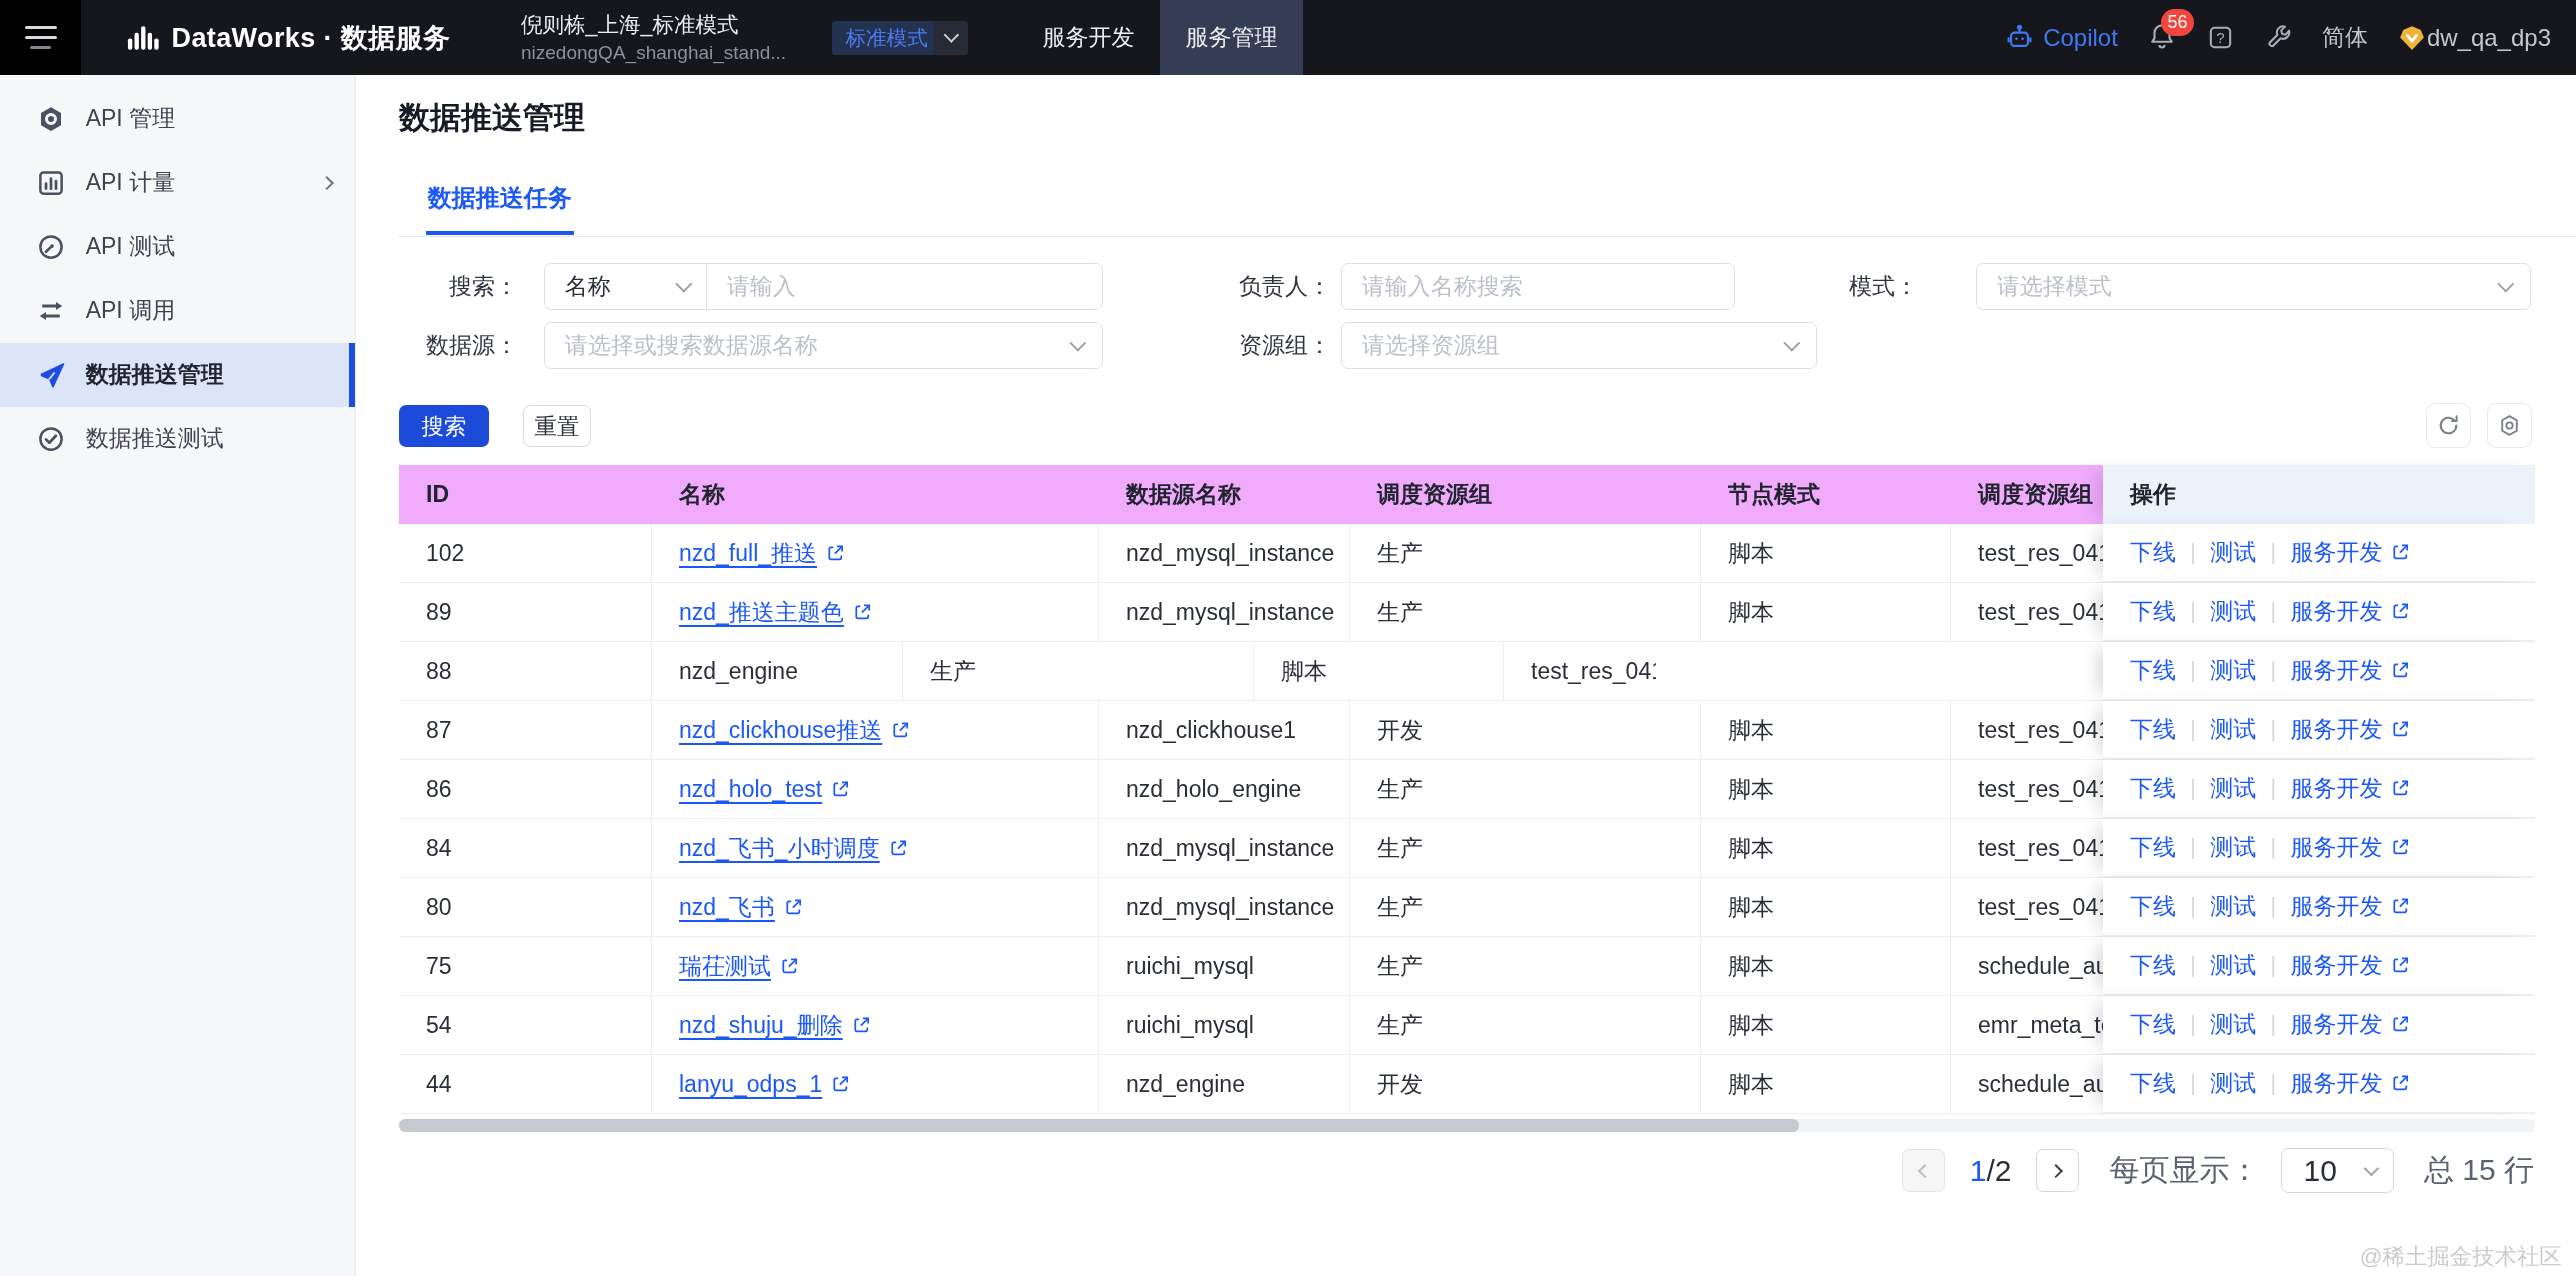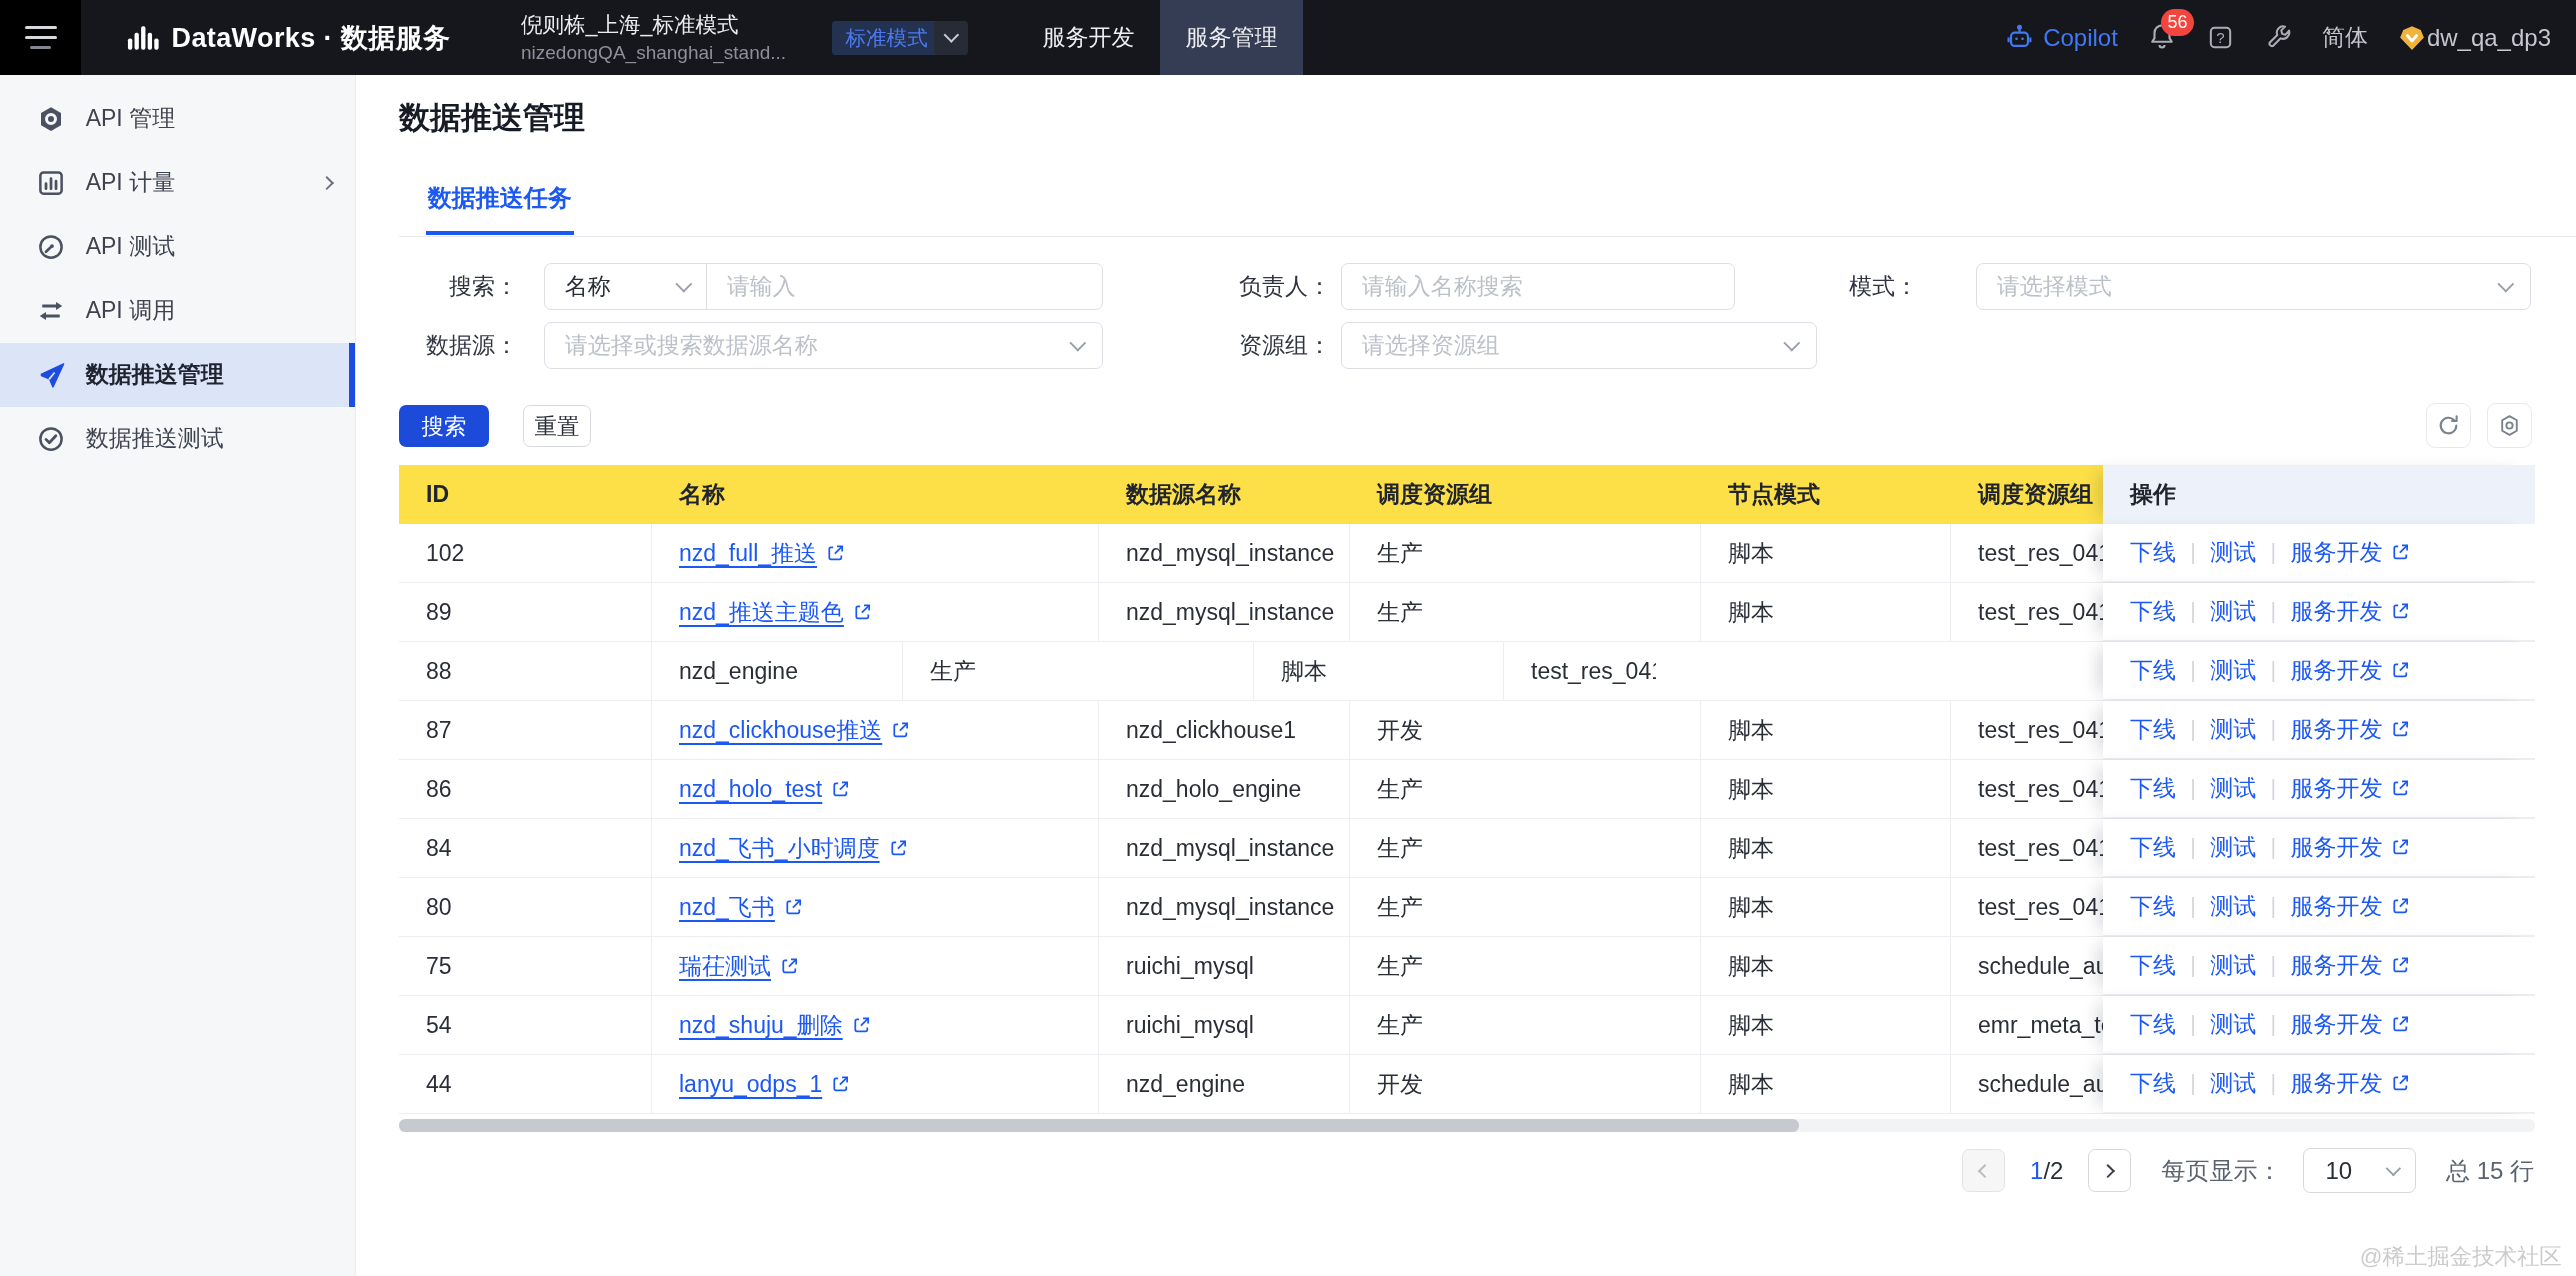--- a/index.html
+++ b/index.html
@@ -78,21 +78,21 @@
   .btn { position:absolute; top:330px; height:42px; border-radius:7.2px; font-size:22.4px; cursor:pointer;
     display:grid; place-items:center; border:none; }
   .btn.primary { left:43px; width:90px; background:#1C4BD9; color:#fff; }
   .btn.ghost { left:167px; width:68px; background:#fff; border:1.8px solid #D8DADF; color:#2A2E37; }
   .tool-btn { position:absolute; top:328px; width:45px; height:45px; border:1.8px solid #E7E9ED; border-radius:9px;
     background:#fff; color:#7A808C; display:grid; place-items:center; cursor:pointer; }
   .tool-btn.refresh { left:2070px; } .tool-btn.settings { left:2131px; }
 
   
   .table { position:absolute; left:43px; top:390px; width:2136px; }
-  .thead { position:relative; display:flex; height:59px; background:#fde047; }
+  .thead { position:relative; display:flex; height:59px; background:#f0abfc; }
   .th { line-height:59px; padding-left:27px; font-size:23px; font-weight:600; color:#20242E; flex:none;
     white-space:nowrap; overflow:hidden; }
   .tr { position:relative; display:flex; height:59px; border-bottom:0.9px solid #ECEEF2; background:#fff; }
   .td { display:flex; align-items:center; padding-left:27px; font-size:23px; color:#2A2E37; flex:none;
     white-space:nowrap; overflow:hidden; border-right:0.9px solid #ECEEF2; }
   .w-id { width:253px; } .w-name { width:447px; } .w-ds { width:251px; } .w-env { width:351px; }
   .w-node { width:250px; } .w-res { width:152px; border-right:none; }
   .ops { position:absolute; right:0; top:0; bottom:0; width:432px; background:#fff;
     box-shadow:-12.5px 0 16px -7.2px rgba(25,33,51,.16); display:flex; align-items:center; padding-left:27px;
     border-right:none; border-bottom:0.9px solid #ECEEF2; }
@@ -100,21 +100,21 @@
   .name-link { color:#1B58F4; display:flex; align-items:center; gap:8px; }
   .name-link .lbl { text-decoration:underline; text-underline-offset:4.5px; }
   .op { color:#1B58F4; font-size:23px; }
   .sep { color:#D4D6DB; margin:0 14.3px; font-size:21.5px; }
   .ext { flex:none; }
 
   
   .hscroll { position:absolute; left:43px; top:1044px; width:2136px; height:12.5px; background:#F2F3F5; border-radius:6.3px; }
   .hscroll .thumb { position:absolute; left:0; top:0; height:12.5px; width:1400px; background:#C6C9CE; border-radius:6.3px; cursor:pointer; }
   .pager { position:absolute; top:1073px; right:42px; height:45px; display:flex; align-items:center;
-    font-size:24px; color:#5C6370; }
+    font-size:30px; color:#5C6370; }
   .pg-btn { width:43px; height:43px; border-radius:7.2px; display:grid; place-items:center; cursor:pointer; }
   .pg-btn.prev { background:#F6F6F7; border:1.8px solid #E3E4E8; }
   .pg-btn.next { background:#fff; border:1.8px solid #D6D8DD; }
   .chev-l { width:9.8px; height:9.8px; border-left:2.7px solid #B9BCC2; border-bottom:2.7px solid #B9BCC2; transform:rotate(45deg); margin-left:3.6px; }
   .chev-r { width:9.8px; height:9.8px; border-right:2.7px solid #3A3F4A; border-top:2.7px solid #3A3F4A; transform:rotate(45deg); margin-right:3.6px; }
   .pind { margin:0 25px; color:#2A2E37; }
   .pind .cur { color:#1B58F4; }
   .psize-lb { margin-left:30px; }
   .psize { position:relative; margin-left:21.5px; width:113px; height:45px; border:1.8px solid #D6D8DD; border-radius:7.2px;
     display:flex; align-items:center; padding-left:21.5px; color:#2A2E37; cursor:pointer; background:#fff; }

